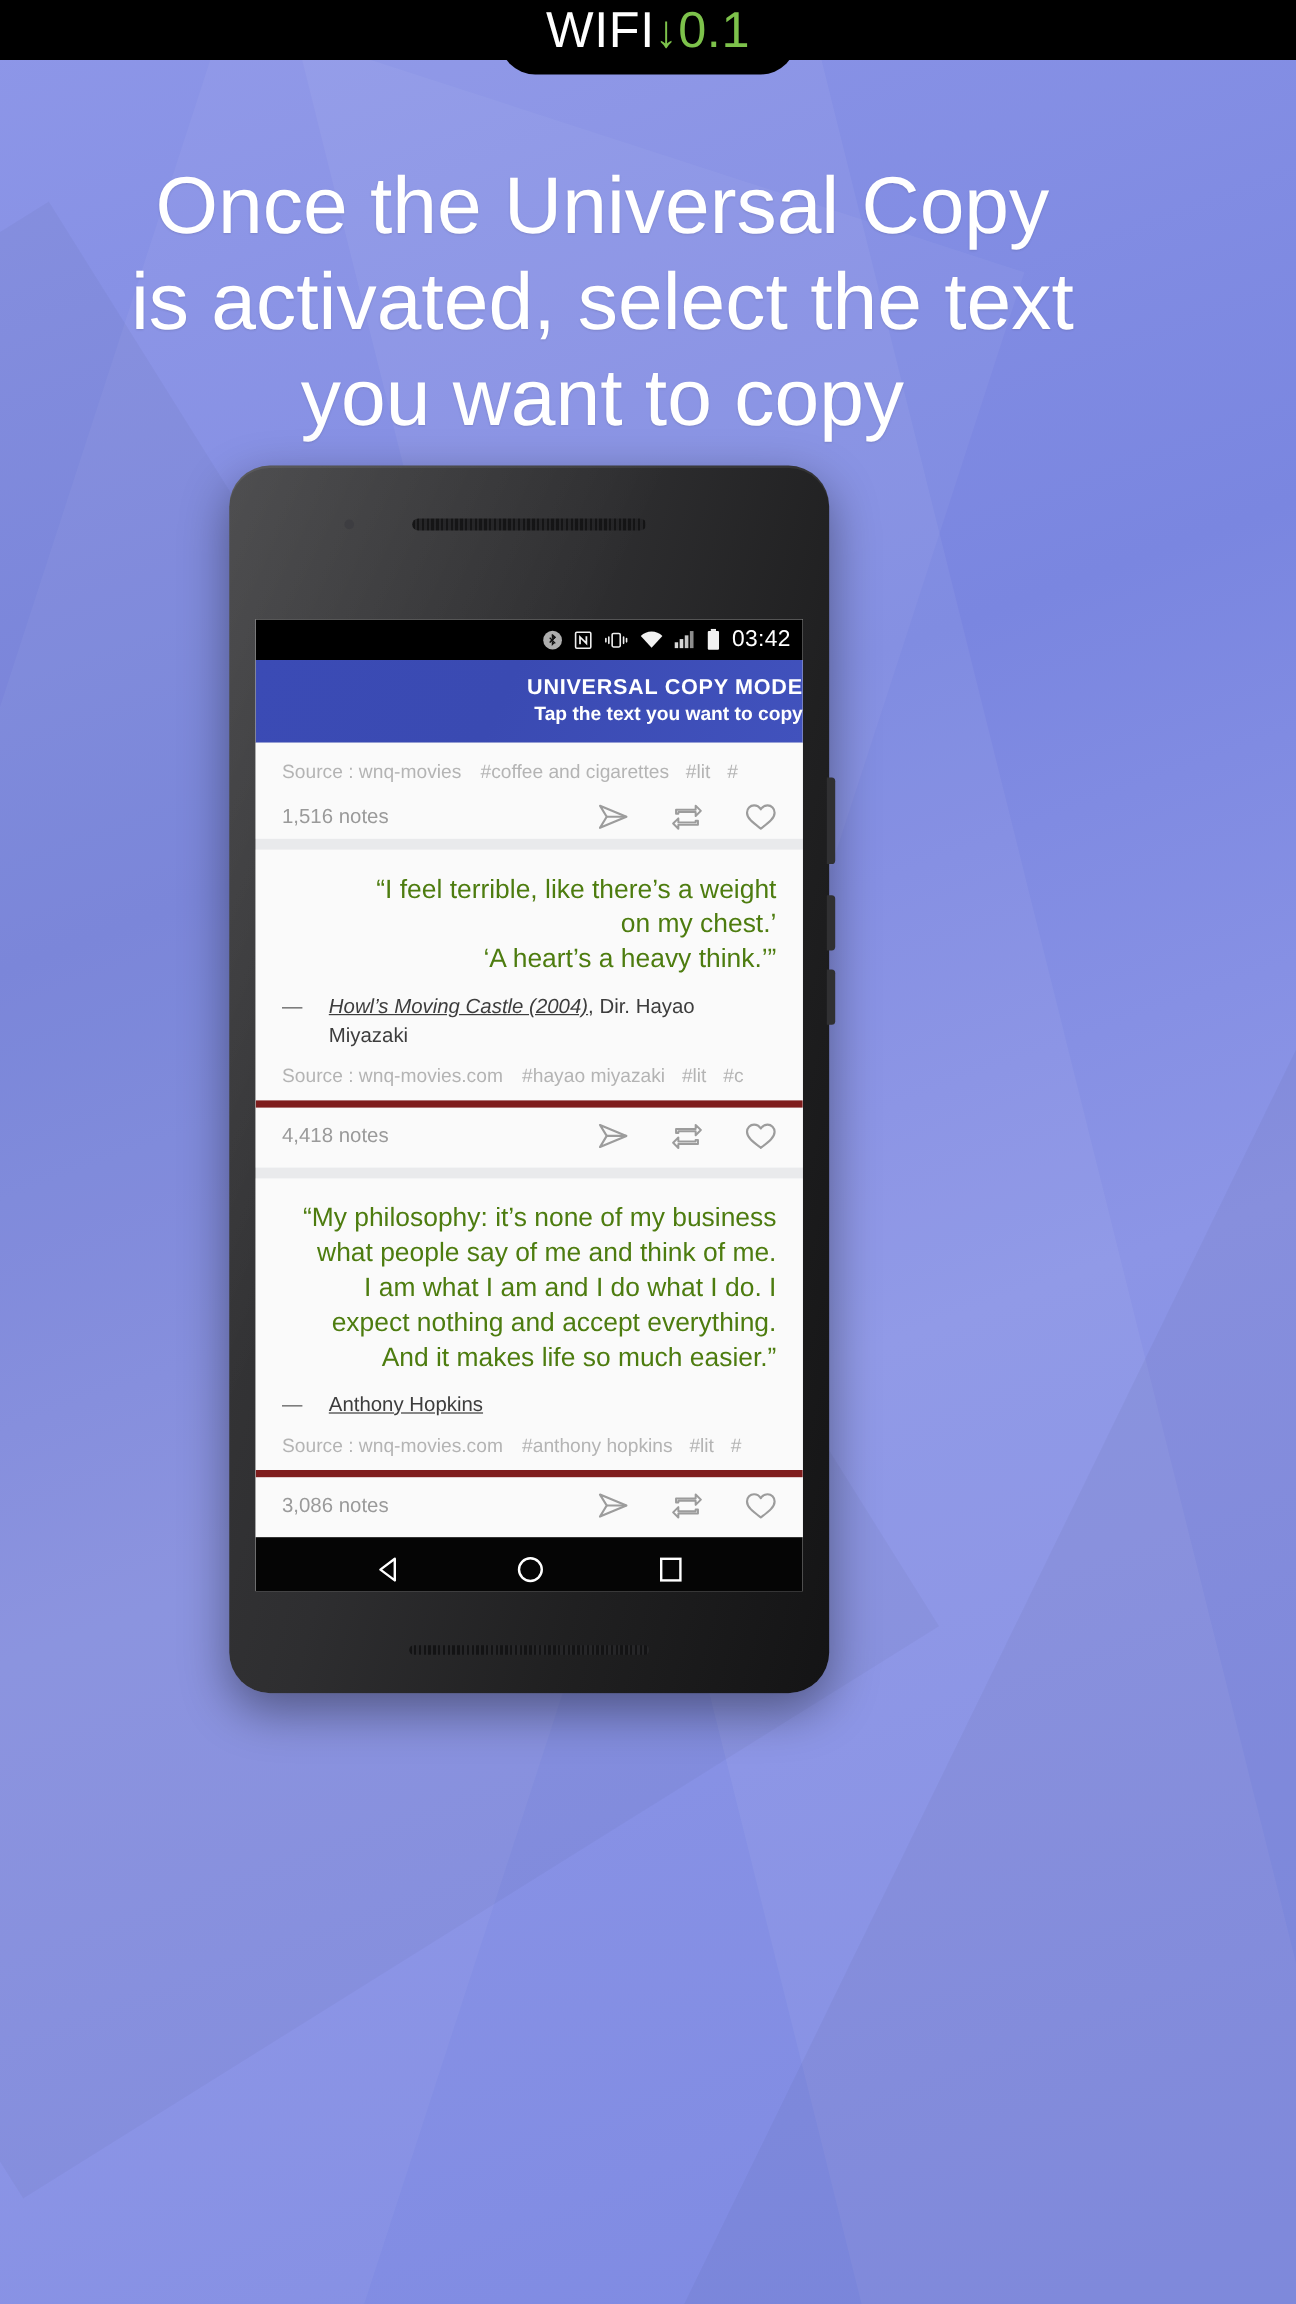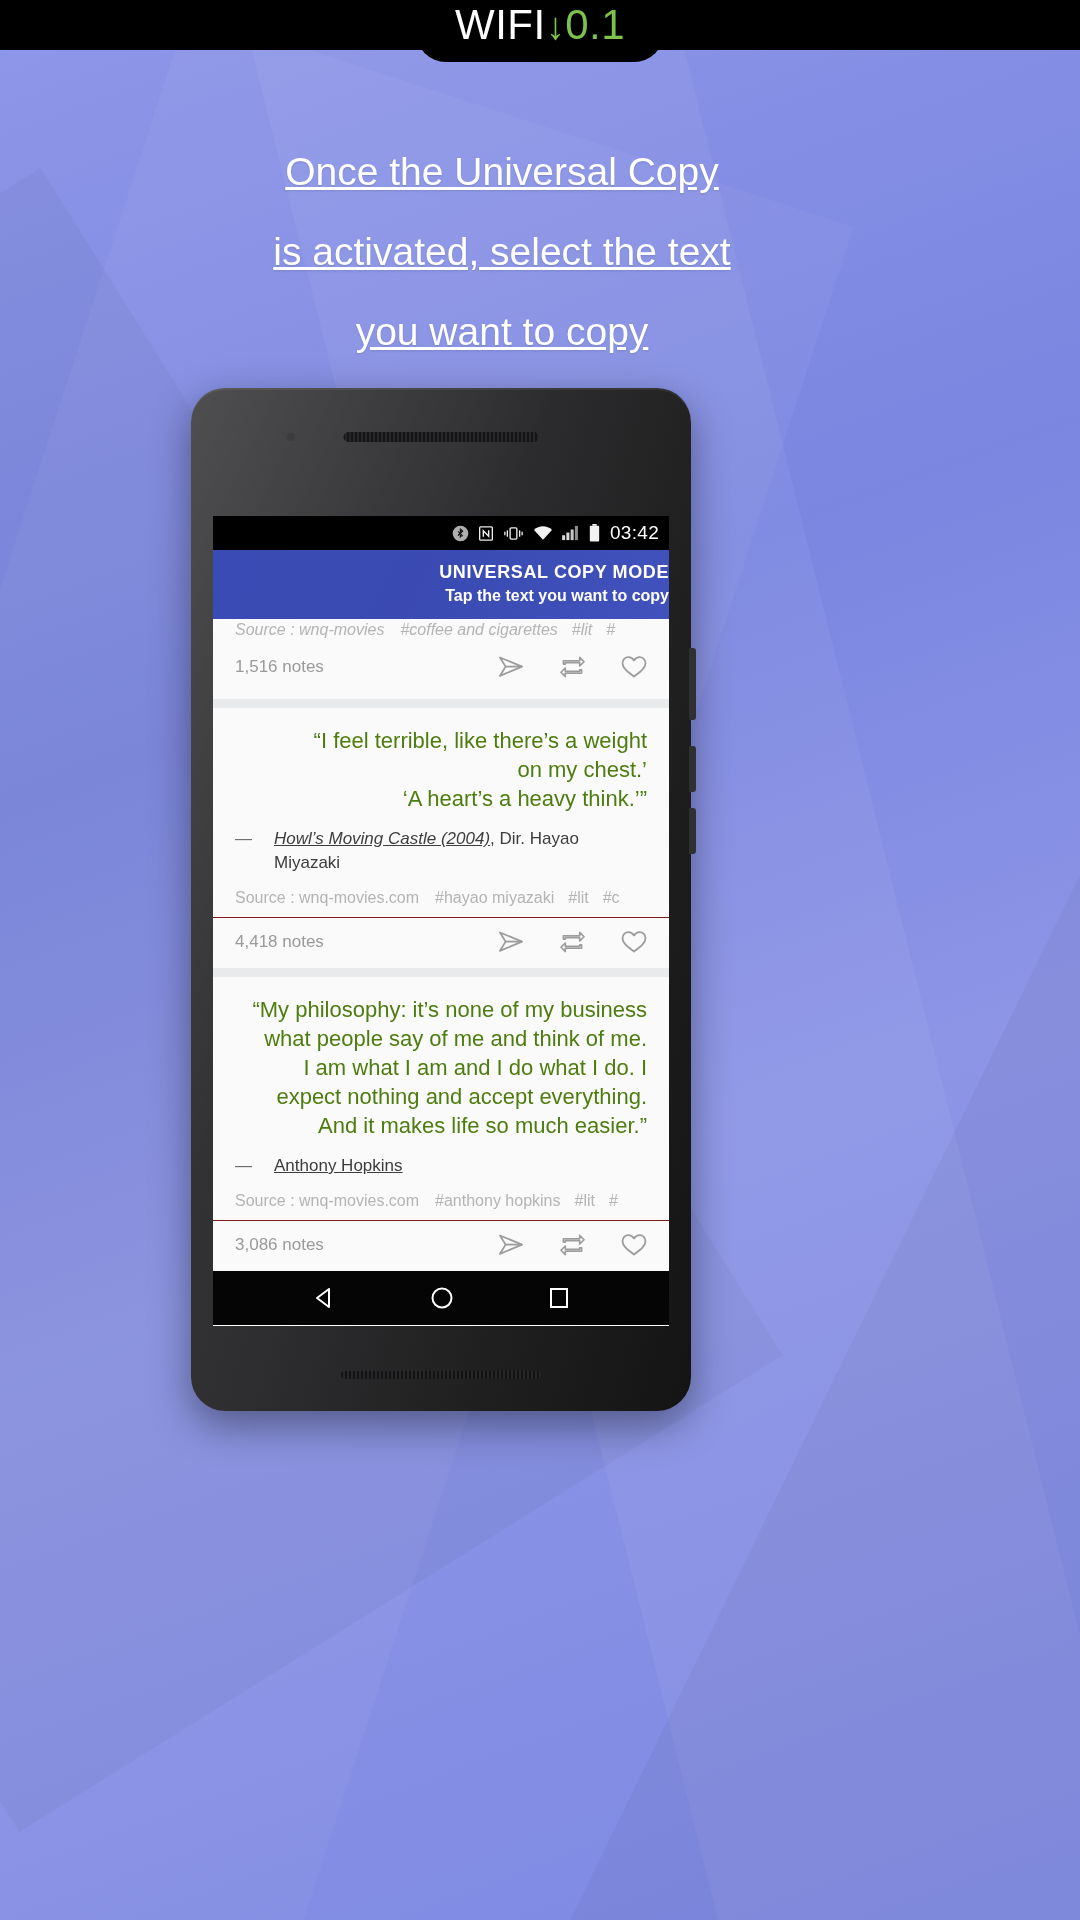--- a/index.html
+++ b/index.html
@@ -47,25 +47,24 @@
     white-space:nowrap;
   }
   #notch-text .wifi{ color:#ffffff; }
   #notch-text .spd{ color:#7dc24b; }
   #notch-text .arrow{ color:#7dc24b; font-size:38px; }
 
   
   #headline{
     position:absolute; top:132px; left:0; width:1004px;
     text-align:center; color:#fff;
-    font-size:39px; line-height:80px; font-weight:300;
+    font-size:67px; line-height:80px; font-weight:300;
     letter-spacing:0px;
     text-shadow:0 1px 2px rgba(0,0,0,.12);
     z-index:10;
-    text-decoration:underline;
   }
   #headline .hl{ display:block; }
 
   
   #phone{
     position:absolute; top:388px; left:191px;
     width:500px; height:1023px;
     background:linear-gradient(105deg,#3b3b3d 0%,#2e2e30 42%,#202021 70%,#141415 100%);
     border-radius:34px;
     box-shadow:0 14px 40px rgba(0,0,0,.40), 0 2px 0 rgba(255,255,255,.07) inset;
@@ -148,29 +147,29 @@
   .attrib .who em{ font-style:italic; }
   .meta{
     padding:14px 22px 0; font-size:16px; color:#b4b4b4;
     white-space:nowrap; overflow:hidden;
     font-family:"Liberation Sans", sans-serif;
   }
   .meta .src{ margin-right:16px; }
   .meta .tag{ margin-right:14px; }
   .footer-row{
     display:flex; align-items:center; justify-content:space-between;
-    padding:12px 22px 14px; border-top:1px solid #7f1d1d; margin-top:10px;
+    padding:12px 22px 14px; border-top:6px solid #7f1d1d; margin-top:10px;
   }
   .notes{ font-size:17px; color:#9a9a9a; font-family:"Liberation Sans", sans-serif; }
   .actions{ display:flex; gap:36px; align-items:center; }
   .actions svg{ display:block; }
 
   
   #post-partial{ height:80px; overflow:hidden; position:relative; }
-  #post-partial .meta{ padding-top:2px;font-style:italic; }
+  #post-partial .meta{ padding-top:16px; }
   #post-partial .footer-row{ border-top:none; margin-top:4px; }
 
   
   #nav-bar{
     background:#050505; height:54px;
     display:flex; align-items:center; justify-content:space-around;
     padding:0 52px;
   }
   #nav-bar svg{ display:block; }
 </style>

